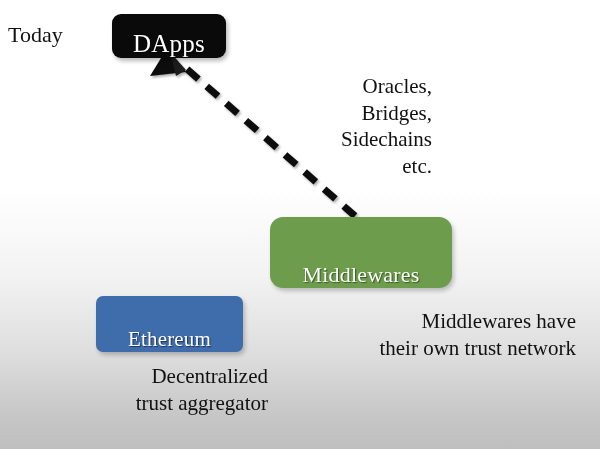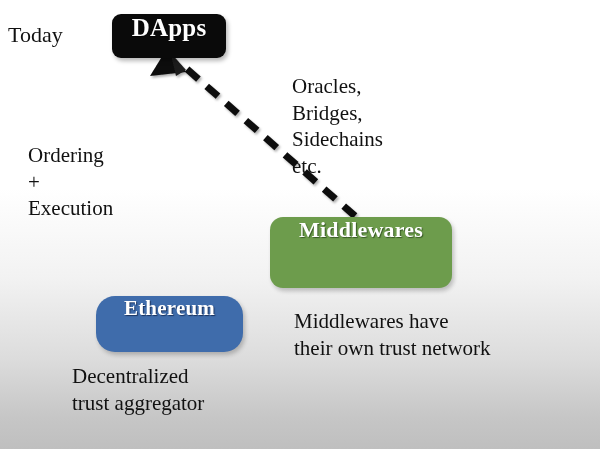--- a/index.html
+++ b/index.html
@@ -24,65 +24,65 @@
     position: absolute;
     left: 0;
     top: 0;
     width: 600px;
     height: 449px;
     pointer-events: none;
   }
   .node {
     position: absolute;
     display: flex;
-    align-items: flex-start;
+    align-items: flex-end;
     justify-content: center;
     box-sizing: border-box;
     text-align: center;
-    font-weight: bold;
+    font-weight: normal;
     color: #ffffff;
     letter-spacing: 0.2px;
   }
   .node-dapps {
     left: 112px;
     top: 14px;
     width: 114px;
     height: 44px;
     background: #0a0a0a;
     border-radius: 9px;
     font-size: 25px;
     box-shadow: 2px 3px 4px rgba(0,0,0,0.28);
     text-shadow: 0 1px 1px rgba(0,0,0,0.6);
   }
   .node-ethereum {
     left: 96px;
     top: 296px;
     width: 147px;
     height: 56px;
     background: #3f6cab;
-    border-radius: 19px;
+    border-radius: 7px;
     font-size: 21px;
     box-shadow: 2px 3px 4px rgba(0,0,0,0.22);
     text-shadow: 1px 1px 1px rgba(20,40,80,0.85);
   }
   .node-middleware {
     left: 270px;
     top: 217px;
     width: 182px;
     height: 71px;
     background: #6d9c4c;
     border-radius: 13px;
     font-size: 22px;
     box-shadow: 2px 3px 4px rgba(0,0,0,0.22);
     text-shadow: 1px 1px 1px rgba(40,70,25,0.8);
   }
   .cap {
     position: absolute;
     color: #111111;
-    text-align: left;
+    text-align: right;
     line-height: 1.27;
     white-space: pre-line;
   }
   .cap-today {
     left: 8px;
     top: 21px;
     width: 92px;
     font-size: 22px;
     text-align: left;
   }
@@ -144,23 +144,20 @@
   </div>
 
   <div class="node node-ethereum">
     <span>Ethereum</span>
   </div>
 
   <div class="node node-middleware">
     <span>Middlewares</span>
   </div>
 
-  <div class="cap cap-ordering">Ordering
-+
-Execution</div>
 
   <div class="cap cap-oracles">Oracles,
 Bridges,
 Sidechains
 etc.</div>
 
   <div class="cap cap-mwnetwork">Middlewares have
 their own trust network</div>
 
   <div class="cap cap-decentralized">Decentralized

